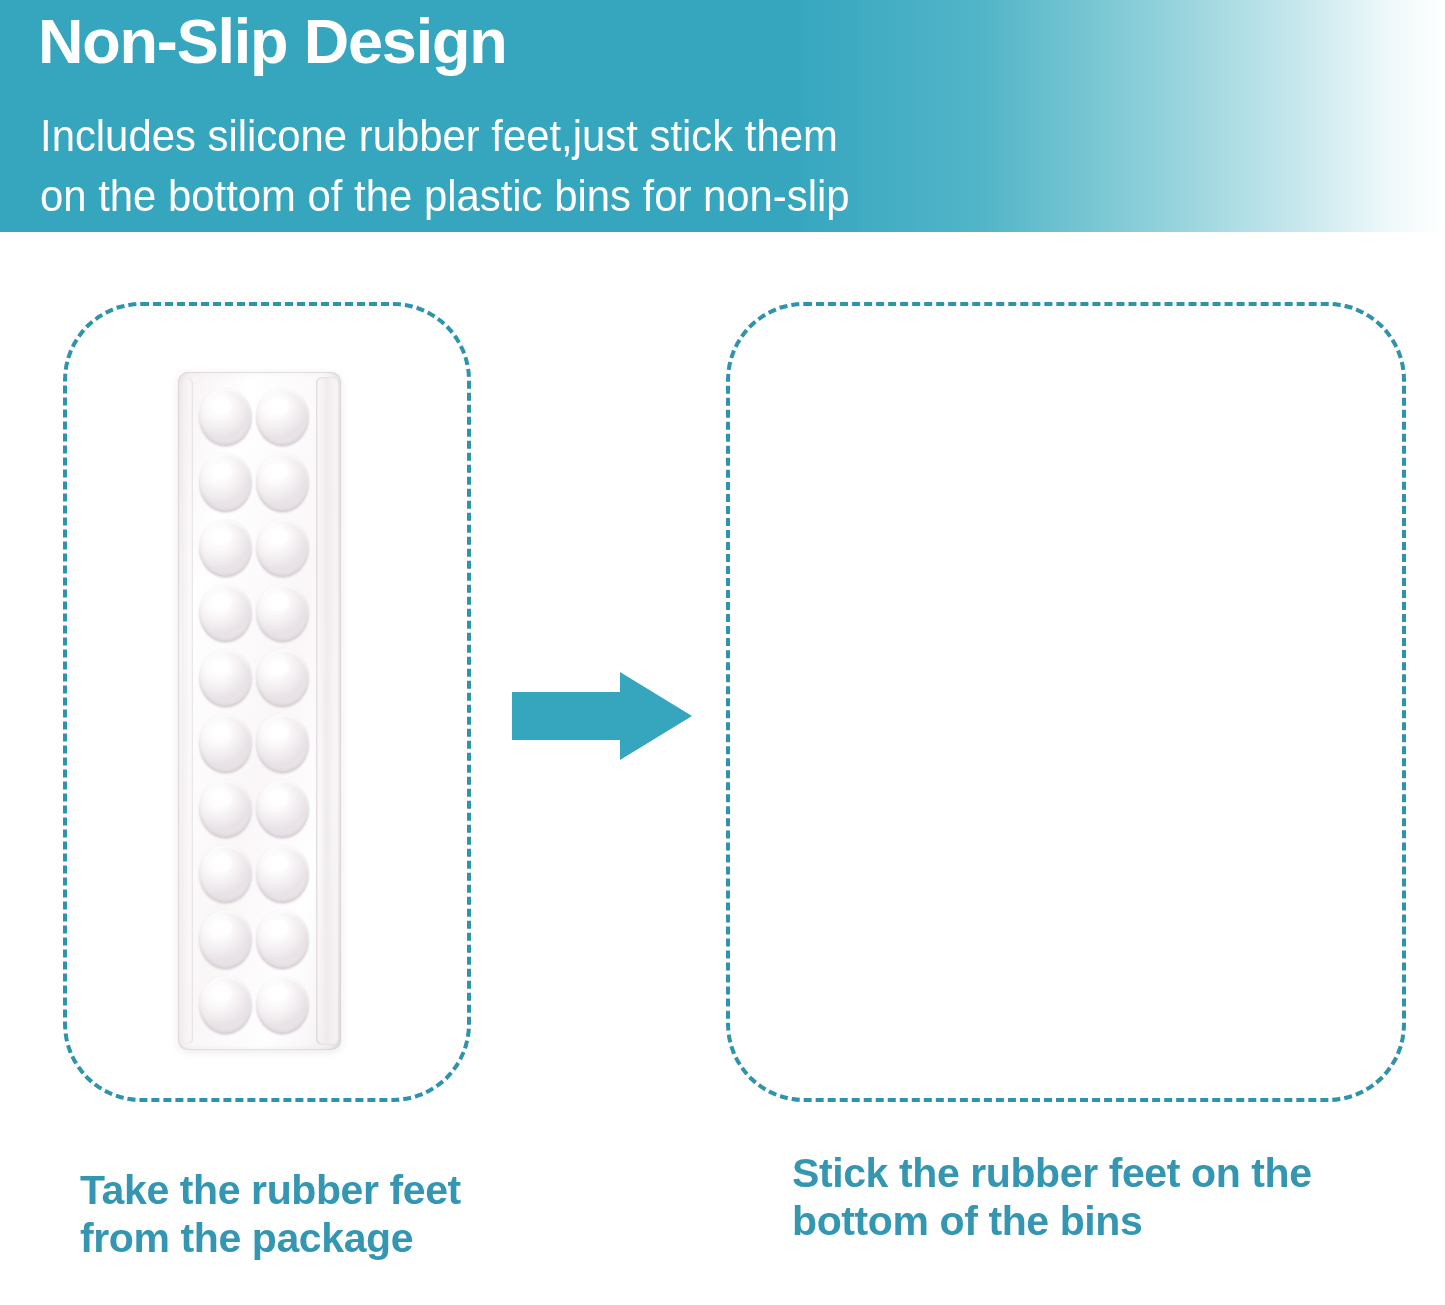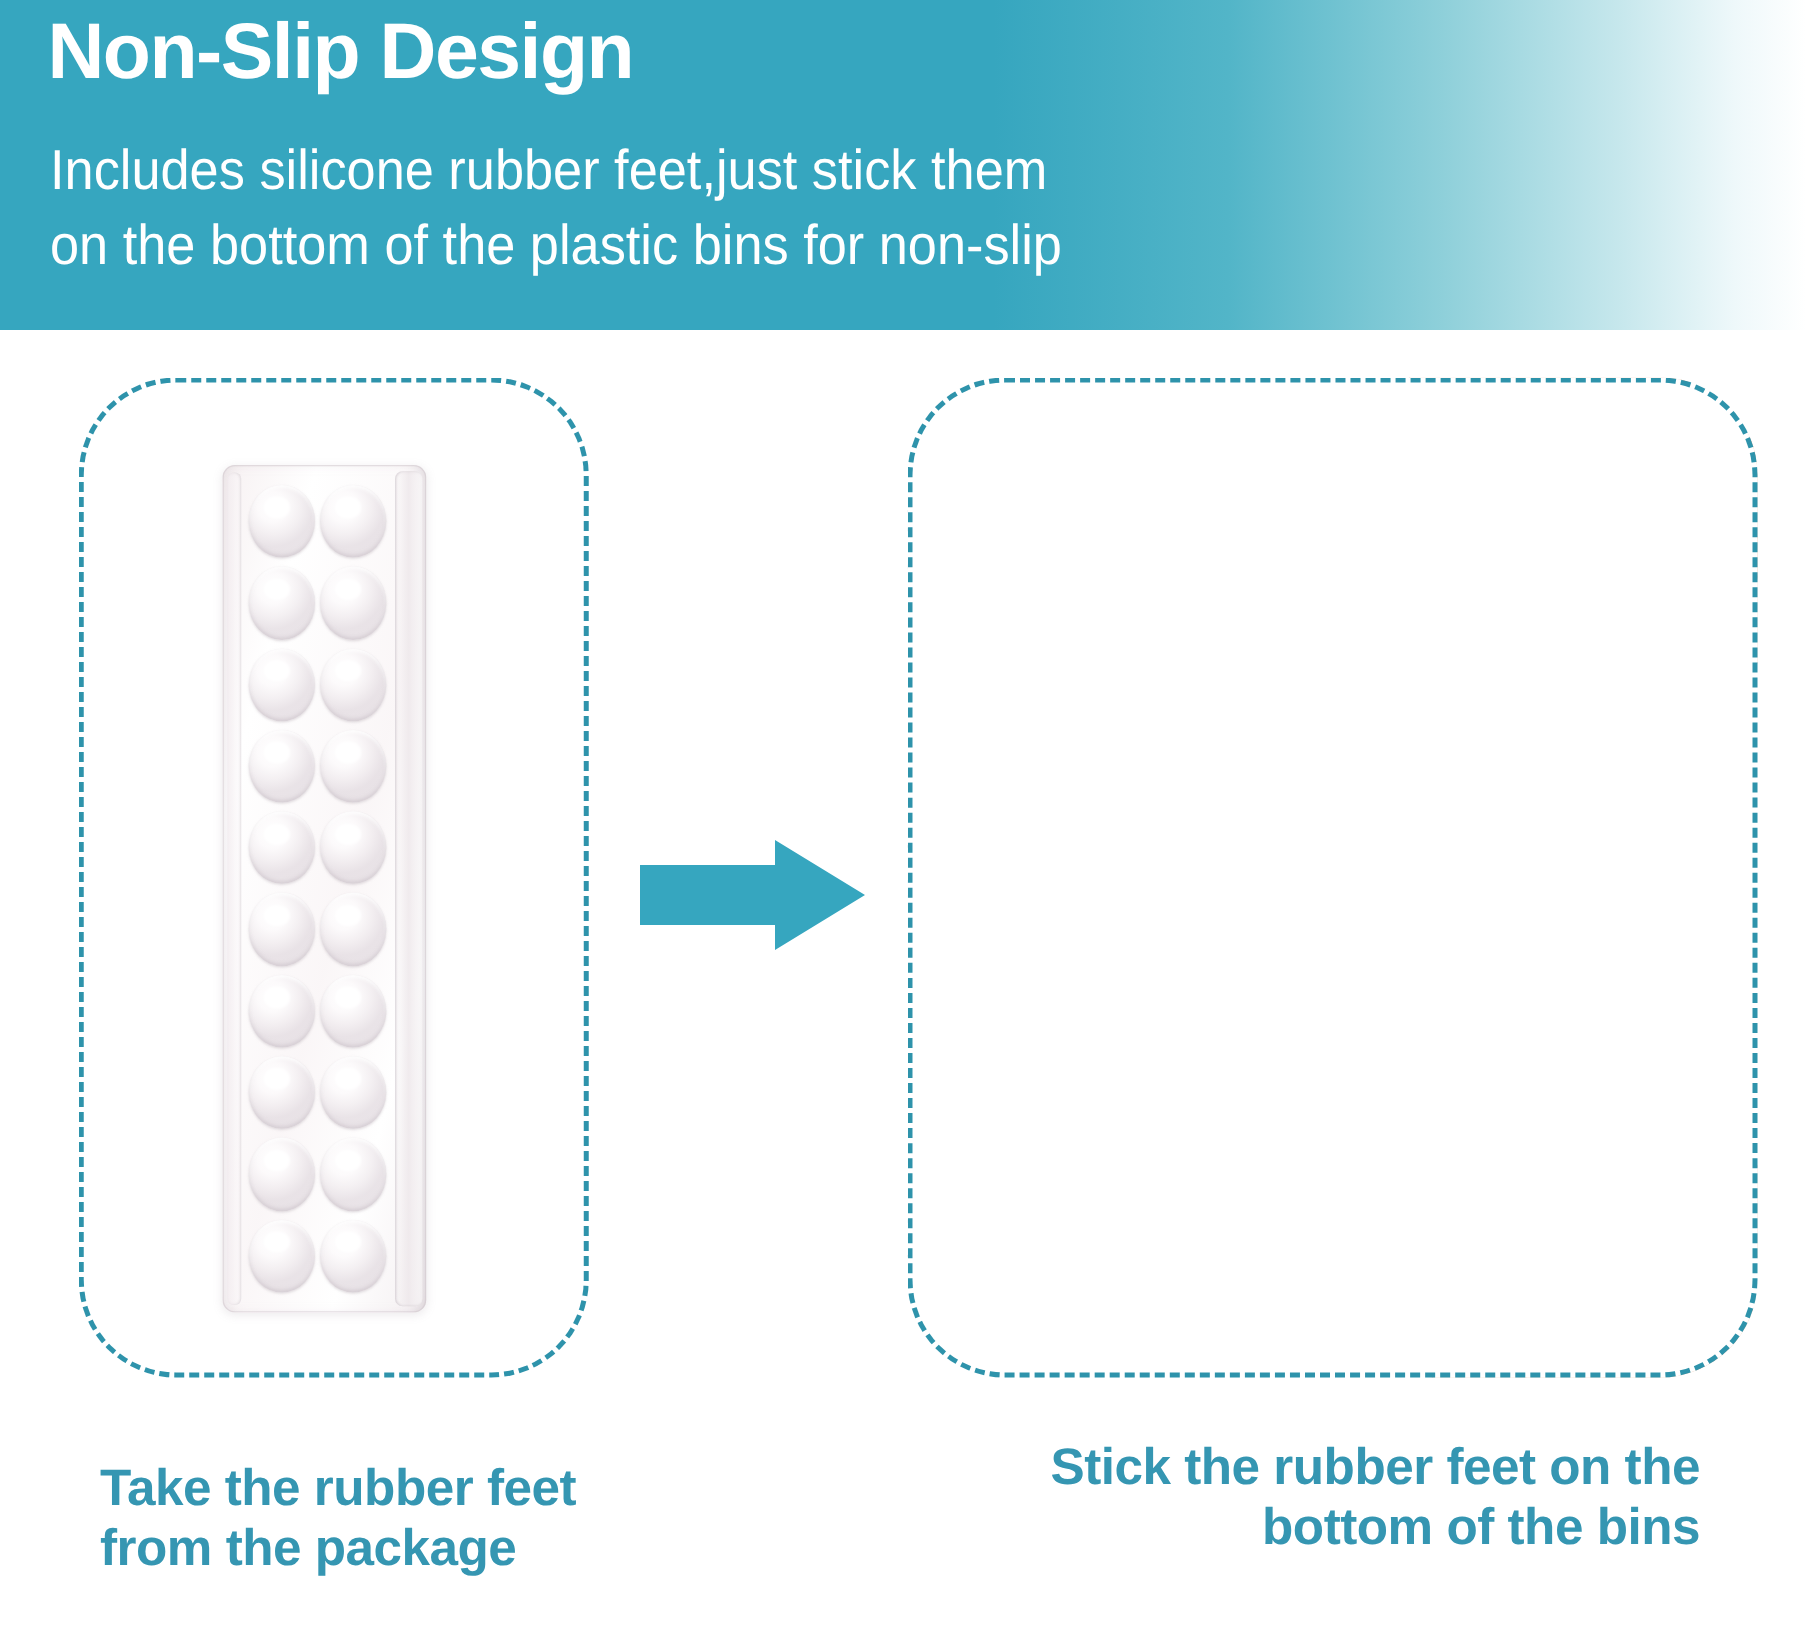--- a/index.html
+++ b/index.html
@@ -14,21 +14,21 @@
     overflow: hidden;
     font-family: "Liberation Sans", sans-serif;
     -webkit-font-smoothing: antialiased;
   }
 
   
   .banner {
     position: absolute;
     left: 0; top: 0;
     width: 1445px;
-    height: 264px;
+    height: 232px;
     background: linear-gradient(to right,
        #36a6bf 0%, #36a6bf 55%, #52b5c8 68%,
        #8fd0da 80%, #c8e8ed 90%, #eef8fa 96%, #ffffff 100%);
     overflow: hidden;
   }
   .banner-title {
     position: absolute;
     left: 38px;
     top: 8px;
     color: #ffffff;
@@ -157,21 +157,21 @@
   
   .caption {
     position: absolute;
     color: #3596b2;
     font-size: 41px;
     font-weight: bold;
     line-height: 1.17;
     letter-spacing: -0.4px;
   }
   #caption-left  { left: 80px;  top: 1148px; width: 430px; margin-top: 19px; }
-  #caption-right { left: 720px; top: 1150px; width: 640px; text-align: right; }
+  #caption-right { left: 792px; top: 1150px; width: 640px; }
 </style>
 </head>
 <body>
 
 <div class="banner">
   <div class="banner-title">Non-Slip Design</div>
   <div class="banner-sub">
     <span class="line">Includes silicone rubber feet,just stick them</span>
     <span class="line">on the bottom of the plastic bins for non-slip</span>
   </div>

